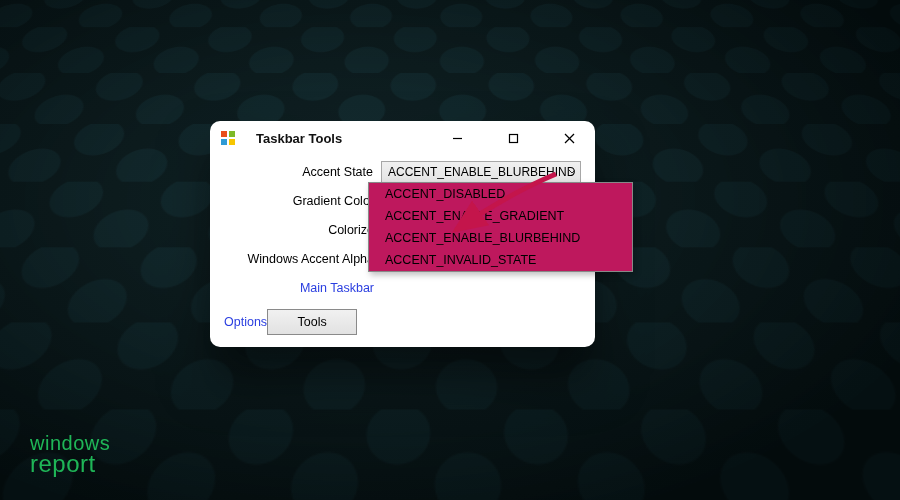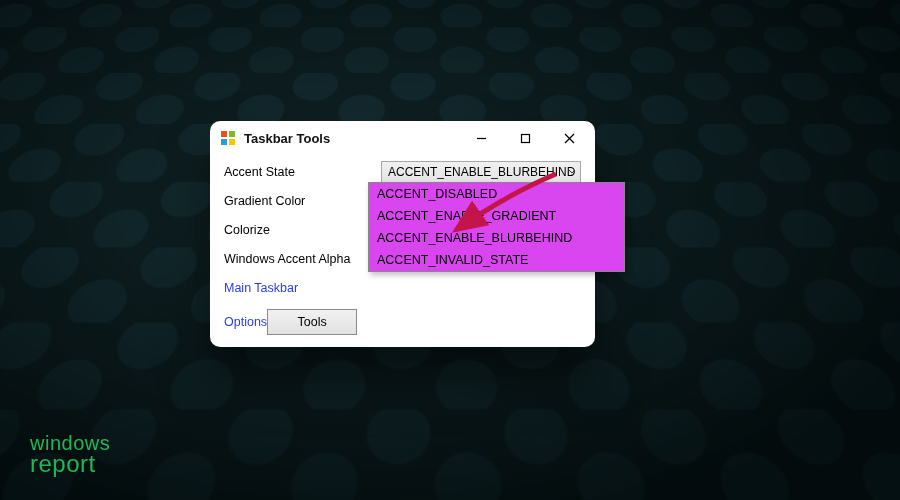--- a/index.html
+++ b/index.html
@@ -41,20 +41,21 @@
     border-radius: 10px;
     box-shadow: 0 30px 50px rgba(0,0,0,0.55);
   }
 
   
   .titlebar {
     display: flex;
     align-items: center;
     height: 34px;
     padding: 0 4px 0 10px;
+    gap: 12px;
   }
   .titlebar .app-icon {
     width: 16px; height: 16px;
     margin-right: 8px;
     display: inline-block;
   }
   .titlebar .title {
     font-size: 13px;
     font-weight: 600;
     flex: 1;
@@ -76,20 +77,21 @@
   }
   .row {
     display: flex;
     align-items: center;
     height: 26px;
     margin-bottom: 3px;
   }
   .row .lbl {
     font-size: 12.5px;
     color: #000;
+    text-align: right;
     width: 150px;
     padding-right: 8px;
     white-space: nowrap;
   }
   .row .lbl.link { color: #2a3ee0; }
 
   .combo {
     position: relative;
     width: 200px;
     height: 22px;
@@ -114,24 +116,25 @@
     transform: translateY(-50%);
     pointer-events: none;
   }
   .combo .caret svg { width: 8px; height: 8px; display:block; }
 
   .dropdown {
     position: absolute;
     left: 170px;
     top: 65px;
     width: 255px;
-    background: #d946ef;
+    background: #be185d;
     border: 1px solid #888;
     box-shadow: 2px 3px 6px rgba(0,0,0,0.25);
     z-index: 10;
+    padding-left: 8px;
   }
   .dropdown .opt {
     font-size: 12.5px;
     padding: 4px 8px;
     white-space: nowrap;
     border-bottom: none;
     cursor: default;
   }
   .dropdown .opt.highlight {
     outline: 1px solid #2296e8;

